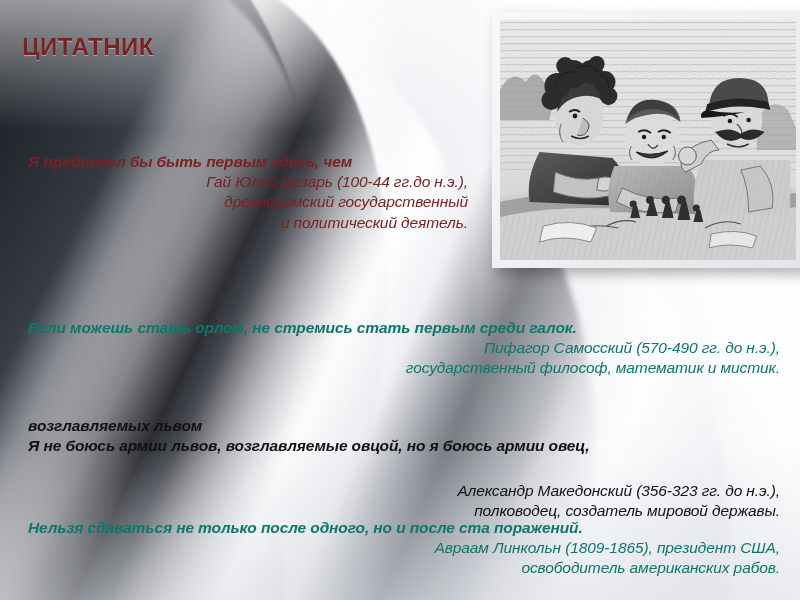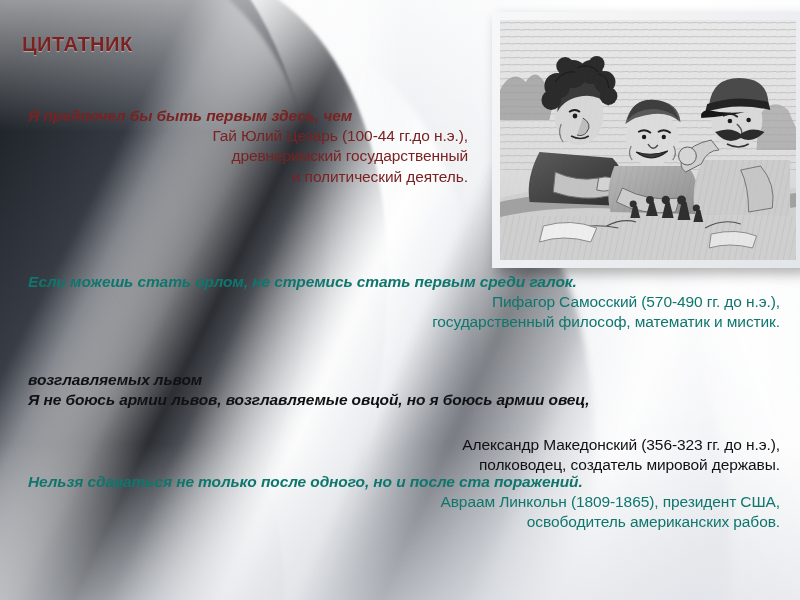--- a/index.html
+++ b/index.html
@@ -109,21 +109,21 @@
     background: linear-gradient(95deg, #070809 0%, #15181d 45%, #3a3f47 72%, rgba(160,165,172,0) 100%);
     transform: rotate(22deg);
     filter: blur(1px);
   }
 
   
   #title {
     position: absolute;
     left: 22px;
     top: 33px;
-    font-size: 20px;
+    font-size: 24px;
     font-weight: bold;
     letter-spacing: 0.5px;
     color: #7a2222;
     text-shadow: 0 1px 1px rgba(255,255,255,0.45);
     white-space: nowrap;
   }
 
   
   #picture-frame {
     position: absolute;
@@ -145,22 +145,24 @@
   #picture svg { display: block; width: 100%; height: 100%; }
 
   
   .quote-block { position: absolute; }
   .quote-text {
     font-style: italic;
     font-weight: bold;
     font-size: 15.5px;
     line-height: 1.28;
     letter-spacing: -0.1px;
+    margin-top: 46px;
   }
   .attrib {
+    font-style: italic;
     font-weight: normal;
     font-size: 15.5px;
     line-height: 1.32;
     text-align: right;
     letter-spacing: -0.1px;
   }
   .c-red   { color: #7a2222; }
   .c-navy  { color: #0f766e; }
   .c-black { color: #101114; }
 

